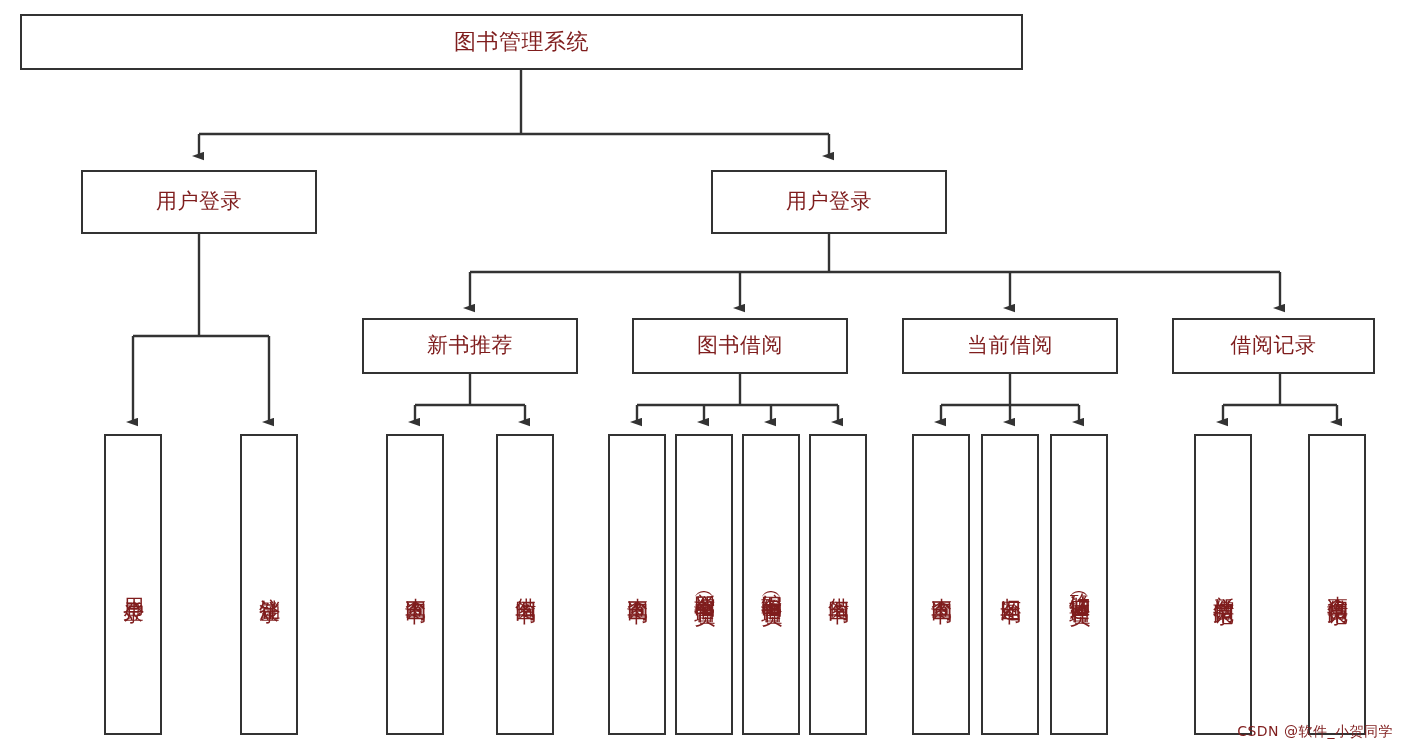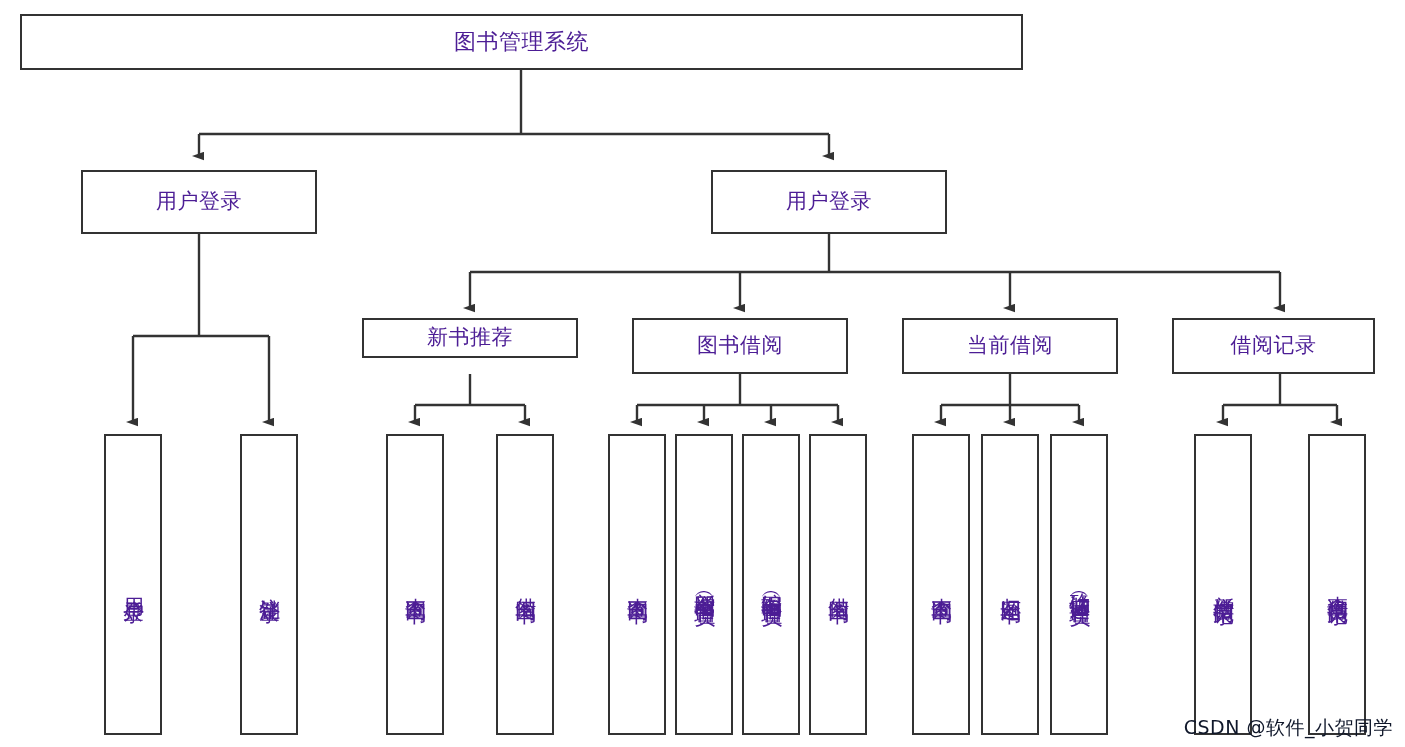--- a/index.html
+++ b/index.html
@@ -44,21 +44,21 @@
     border: 2.4px solid #333333;
     display: flex;
     align-items: center;
     justify-content: center;
     color: #222222;
   }
   .node .node-label {
     display: block;
     text-align: center;
     letter-spacing: 0.5px;
-    color: #4c1d95;
+    color: #7f1d1d;
   }
   
   .node.h-node .node-label {
     font-size: 21px;
     line-height: 1.2;
     white-space: nowrap;
   }
   .node.root .node-label {
     font-size: 22px;
   }
@@ -75,22 +75,22 @@
     line-height: 1.32;
     letter-spacing: 2px;
     white-space: nowrap;
     max-height: 100%;
   }
   
   #watermark {
     position: absolute;
     right: 12px;
     bottom: 6px;
-    font-size: 19px;
-    color: #0f172a;
+    font-size: 14px;
+    color: #7f1d1d;
     letter-spacing: 0.5px;
     white-space: nowrap;
     pointer-events: none;
   }
 </style>
 </head>
 <body>
 
 <div id="diagram-root">
 
@@ -146,21 +146,21 @@
     <span class="node-label">图书管理系统</span>
   </div>
 
   <div class="node h-node" style="left:81px; top:170px; width:236px; height:64px;">
     <span class="node-label">用户登录</span>
   </div>
   <div class="node h-node" style="left:711px; top:170px; width:236px; height:64px;">
     <span class="node-label">用户登录</span>
   </div>
 
-  <div class="node h-node" style="left:362px; top:318px; width:216px; height:40px;">
+  <div class="node h-node" style="left:362px; top:318px; width:216px; height:56px;">
     <span class="node-label">新书推荐</span>
   </div>
   <div class="node h-node" style="left:632px; top:318px; width:216px; height:56px;">
     <span class="node-label">图书借阅</span>
   </div>
   <div class="node h-node" style="left:902px; top:318px; width:216px; height:56px;">
     <span class="node-label">当前借阅</span>
   </div>
   <div class="node h-node" style="left:1172px; top:318px; width:203px; height:56px;">
     <span class="node-label">借阅记录</span>

